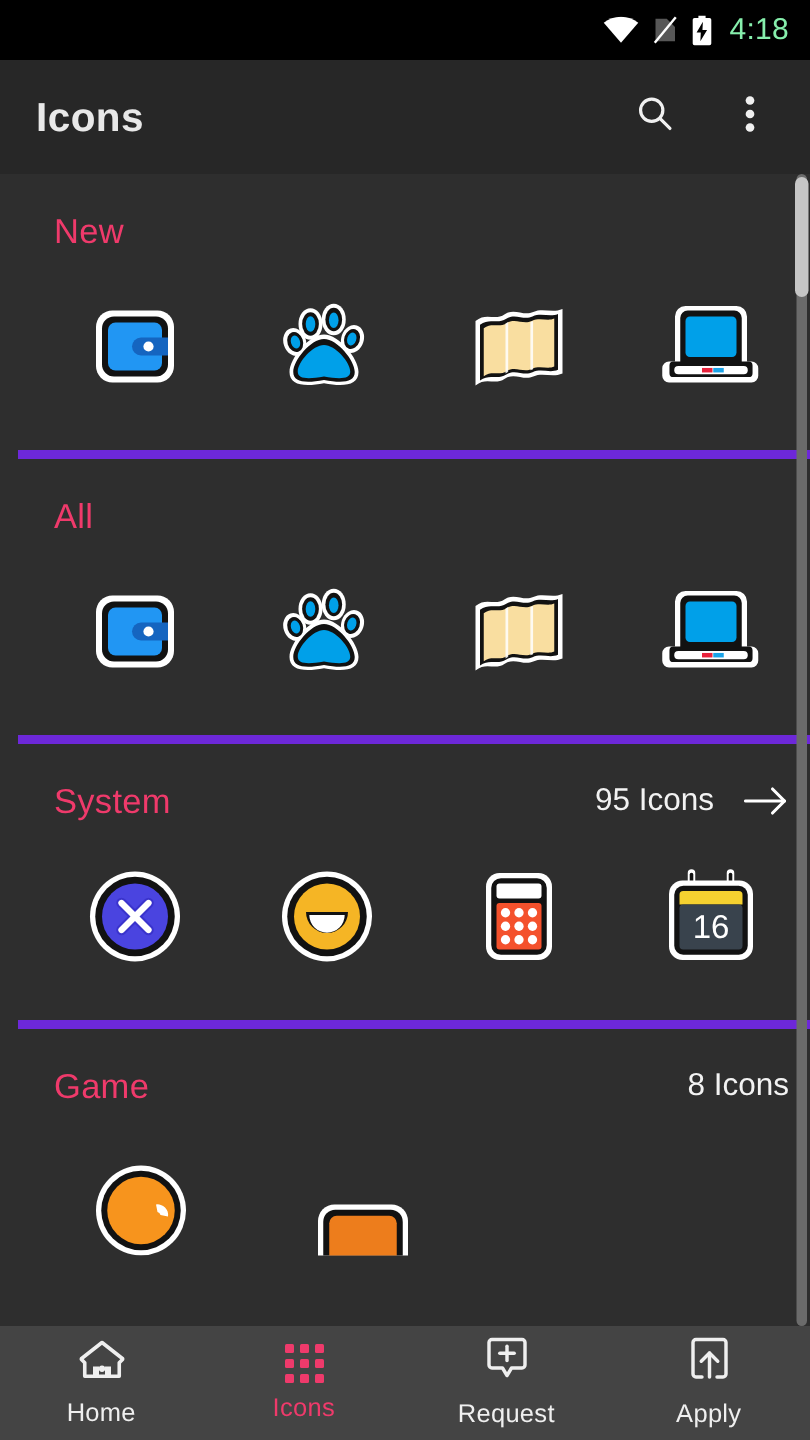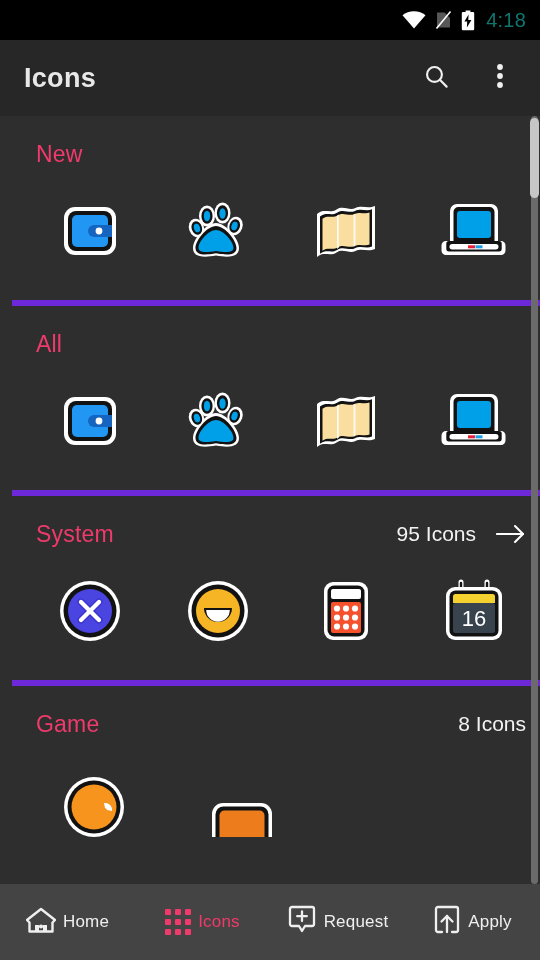--- a/index.html
+++ b/index.html
@@ -11,21 +11,21 @@
   }
   #app { position:relative; width:540px; height:960px; background:#2e2e2e; }
 
   
   .statusbar{
     position:absolute; top:0; left:0; width:540px; height:40px;
     background:#000; display:flex; align-items:center; justify-content:flex-end;
     padding-right:14px; gap:9px;
   }
   .sb-icon{ display:block; }
-  .sb-time{ color:#0f766e; font-size:20px; letter-spacing:.2px; font-weight:400; margin-left:2px;}
+  .sb-time{ color:#86efac; font-size:20px; letter-spacing:.2px; font-weight:400; margin-left:2px;}
 
   
   .toolbar{
     position:absolute; top:40px; left:0; width:540px; height:76px;
     background:#272727; display:flex; align-items:center;
   }
   .toolbar-title{
     color:#e8e8e8; font-size:27px; font-weight:700; margin-left:24px; letter-spacing:.3px;
   }
   .toolbar-actions{ margin-left:auto; display:flex; align-items:center; gap:16px; padding-right:16px;}
@@ -64,21 +64,21 @@
     position:absolute; top:118px; right:1px; width:9px; height:80px;
     background:#c6c6c6; border-radius:5px;
   }
 
   
   .bottomnav{
     position:absolute; bottom:0; left:0; width:540px; height:76px;
     background:#444444; display:flex; align-items:center;
   }
   .nav-item{
-    flex:1; height:76px; display:flex; flex-direction:row;
+    flex:1; height:76px; display:flex; flex-direction:column;
     align-items:center; justify-content:center; gap:7px; cursor:pointer;
   }
   .nav-label{ font-size:17px; color:#efefef; letter-spacing:.2px; }
   .nav-item.active .nav-label{ color:#ef3a6b; }
   .dotgrid{ display:grid; grid-template-columns:repeat(3,6px); grid-template-rows:repeat(3,6px); gap:4px;}
   .dotgrid i{ display:block; width:6px; height:6px; background:#ef3a6b; border-radius:1px;}
 </style>
 </head>
 <body>
 

